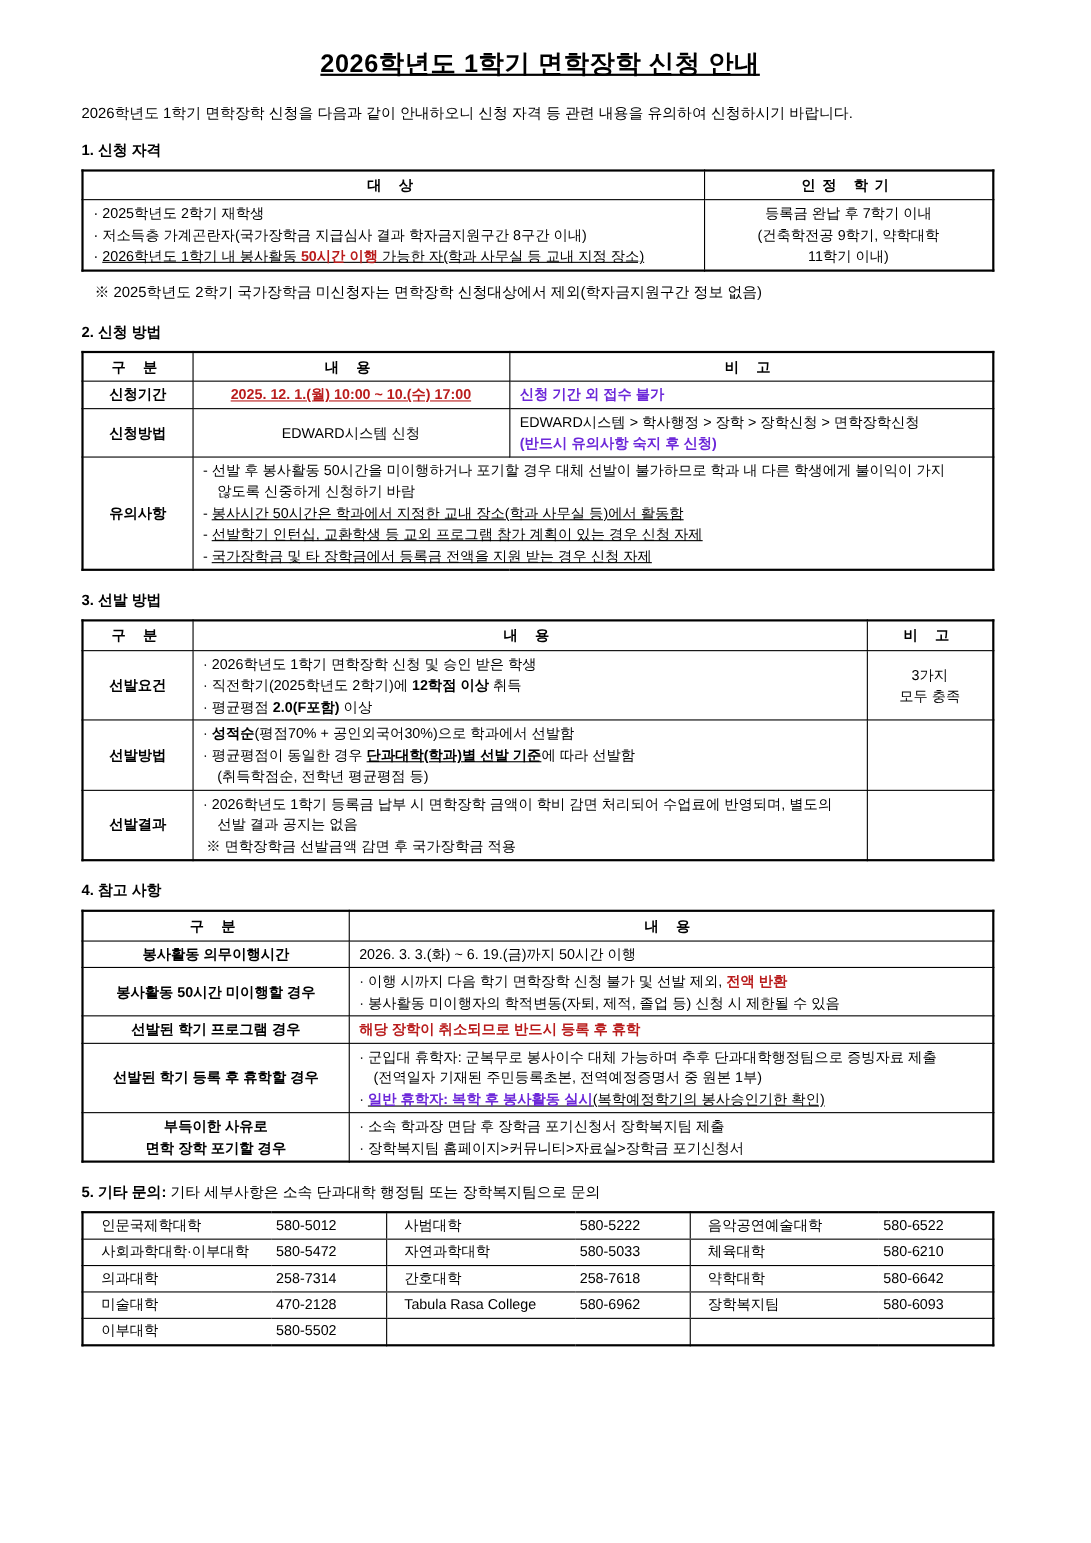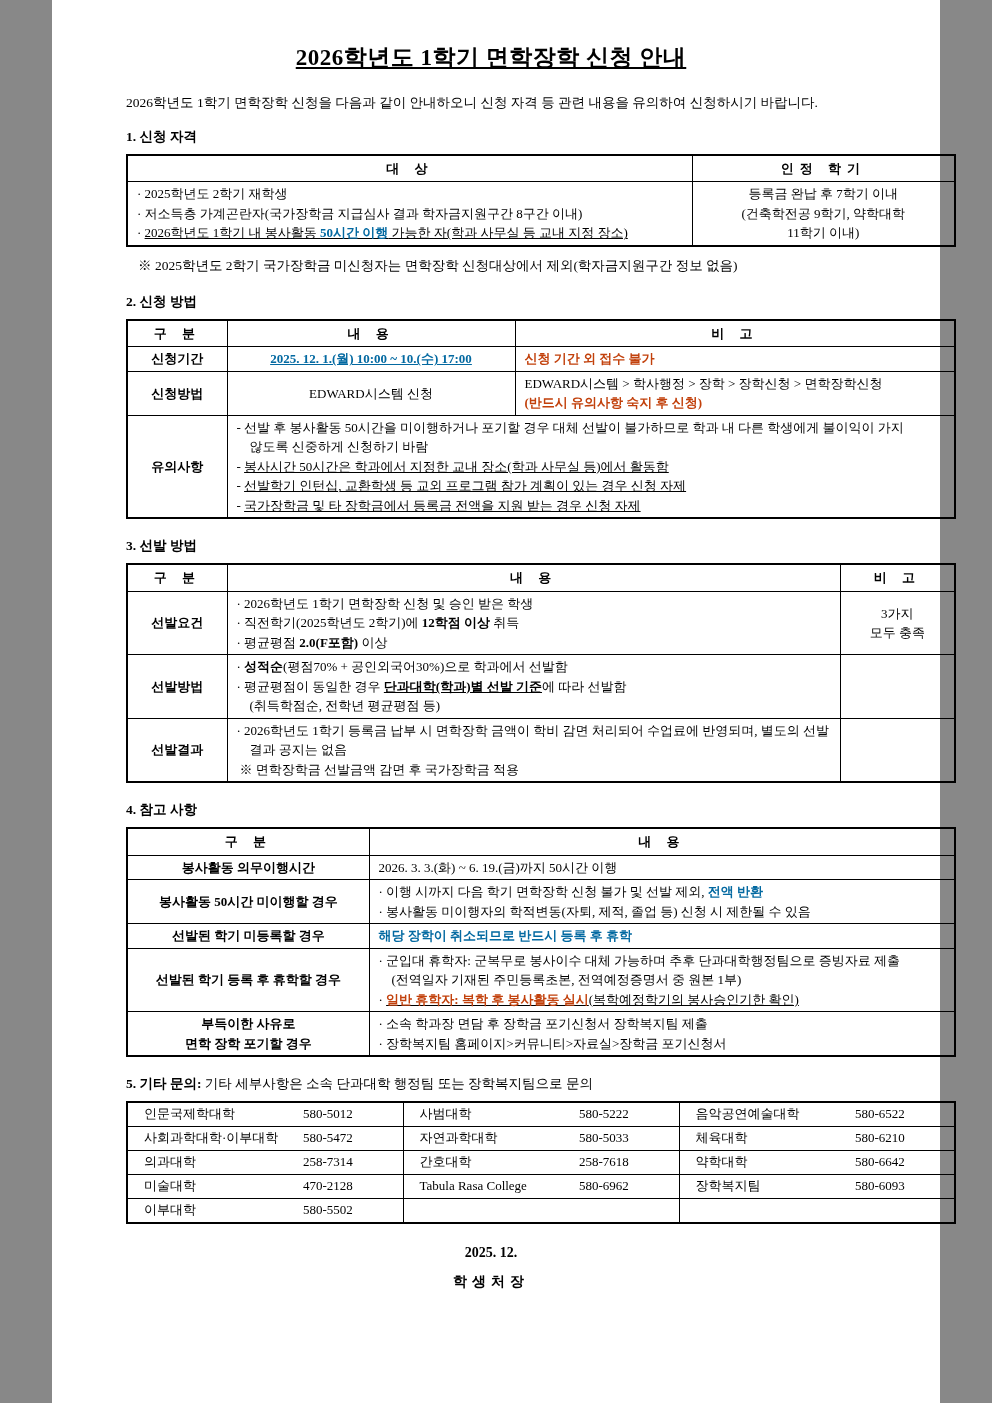--- a/index.html
+++ b/index.html
@@ -1,37 +1,37 @@
 <!DOCTYPE html>
 <html><head>
 <meta charset="utf-8">
 <style>
   html,body{margin:0;padding:0;background:#888;}
   .page{
-    width:888px;height:1403px;background:#ffffff;margin:0 auto;
+    width:992px;height:1403px;background:#ffffff;margin:0 auto;
     box-sizing:border-box;padding:36px 84px 0 74px;
-    font-family:Liberation Serif, serif;
+    font-family:Liberation Sans, sans-serif;
     font-size:13px;color:#000;position:relative;
   }
   .title{
     text-align:center;font-size:23px;font-weight:bold;
     text-decoration:underline;margin:6px 0 20px 0;letter-spacing:0.5px;
   }
   .intro{font-size:13.5px;line-height:1.55;text-align:justify;margin-bottom:6px;}
   .sec-head{font-weight:bold;font-size:13.5px;margin:14px 0 8px 0;}
   .sec-head .rest{font-weight:normal;}
   table{border-collapse:collapse;width:830px;table-layout:fixed;}
   .tbl{border:2px solid #000;}
   .tbl th,.tbl td{border:1px solid #000;padding:2px 9px;vertical-align:middle;
     font-size:13px;line-height:1.5;word-break:keep-all;}
   .tbl th{font-weight:bold;letter-spacing:6px;padding:3px 0;}
   .lbl{text-align:center;font-weight:bold;letter-spacing:0;}
   .ctr{text-align:center;}
-  .red{color:#0369a1;font-weight:bold;}
-  .blue{color:#c2410c;font-weight:bold;}
+  .red{color:#b91c1c;font-weight:bold;}
+  .blue{color:#6d28d9;font-weight:bold;}
   .ul{text-decoration:underline;}
   .b{font-weight:bold;}
   .hang{padding-left:13px;text-indent:-13px;}
   .note{margin:10px 0 4px 12px;font-size:13.5px;}
   .remark-tall{line-height:2.3;}
   .contacts td{padding:2px 6px 2px 16px;font-size:13px;line-height:1.45;}
   .contacts .ph{padding-left:4px;}
   .contacts{border:2px solid #000;}
   .contacts td{border-top:1px solid #000;border-bottom:1px solid #000;}
   .contacts td.gb{border-left:1px solid #000;}
@@ -179,21 +179,21 @@
       <td>2026. 3. 3.(화) ~ 6. 19.(금)까지 50시간 이행</td>
     </tr>
     <tr>
       <td class="lbl">봉사활동 50시간 미이행할 경우</td>
       <td>
         <div class="hang"><span>· 이행 시까지 다음 학기 면학장학 신청 불가 및 선발 제외, </span><span class="red">전액 반환</span></div>
         <div class="hang">· 봉사활동 미이행자의 학적변동(자퇴, 제적, 졸업 등) 신청 시 제한될 수 있음</div>
       </td>
     </tr>
     <tr>
-      <td class="lbl">선발된 학기 미등록할 경우</td>
+      <td class="lbl">선발된 학기 프로그램 경우</td>
       <td><span class="red">해당 장학이 취소되므로 반드시 등록 후 휴학</span></td>
     </tr>
     <tr>
       <td class="lbl">선발된 학기 등록 후 휴학할 경우</td>
       <td>
         <div class="hang">· 군입대 휴학자: 군복무로 봉사이수 대체 가능하며 추후 단과대학행정팀으로 증빙자료 제출(전역일자 기재된 주민등록초본, 전역예정증명서 중 원본 1부)</div>
         <div class="hang"><span>· </span><span class="ul"><span class="blue">일반 휴학자: 복학 후 봉사활동 실시</span><span>(복학예정학기의 봉사승인기한 확인)</span></span></div>
       </td>
     </tr>
     <tr>
@@ -257,18 +257,14 @@
       <td>이부대학</td>
       <td class="ph">580-5502</td>
       <td class="gb"></td>
       <td class="ph"></td>
       <td class="gb"></td>
       <td class="ph"></td>
     </tr>
   </tbody>
     </table>
 
-  <div class="footer">
-    <div>2025.  12.</div>
-    <div class="signer">학생처장</div>
-  </div>
 
 </div>
 
 </body></html>

